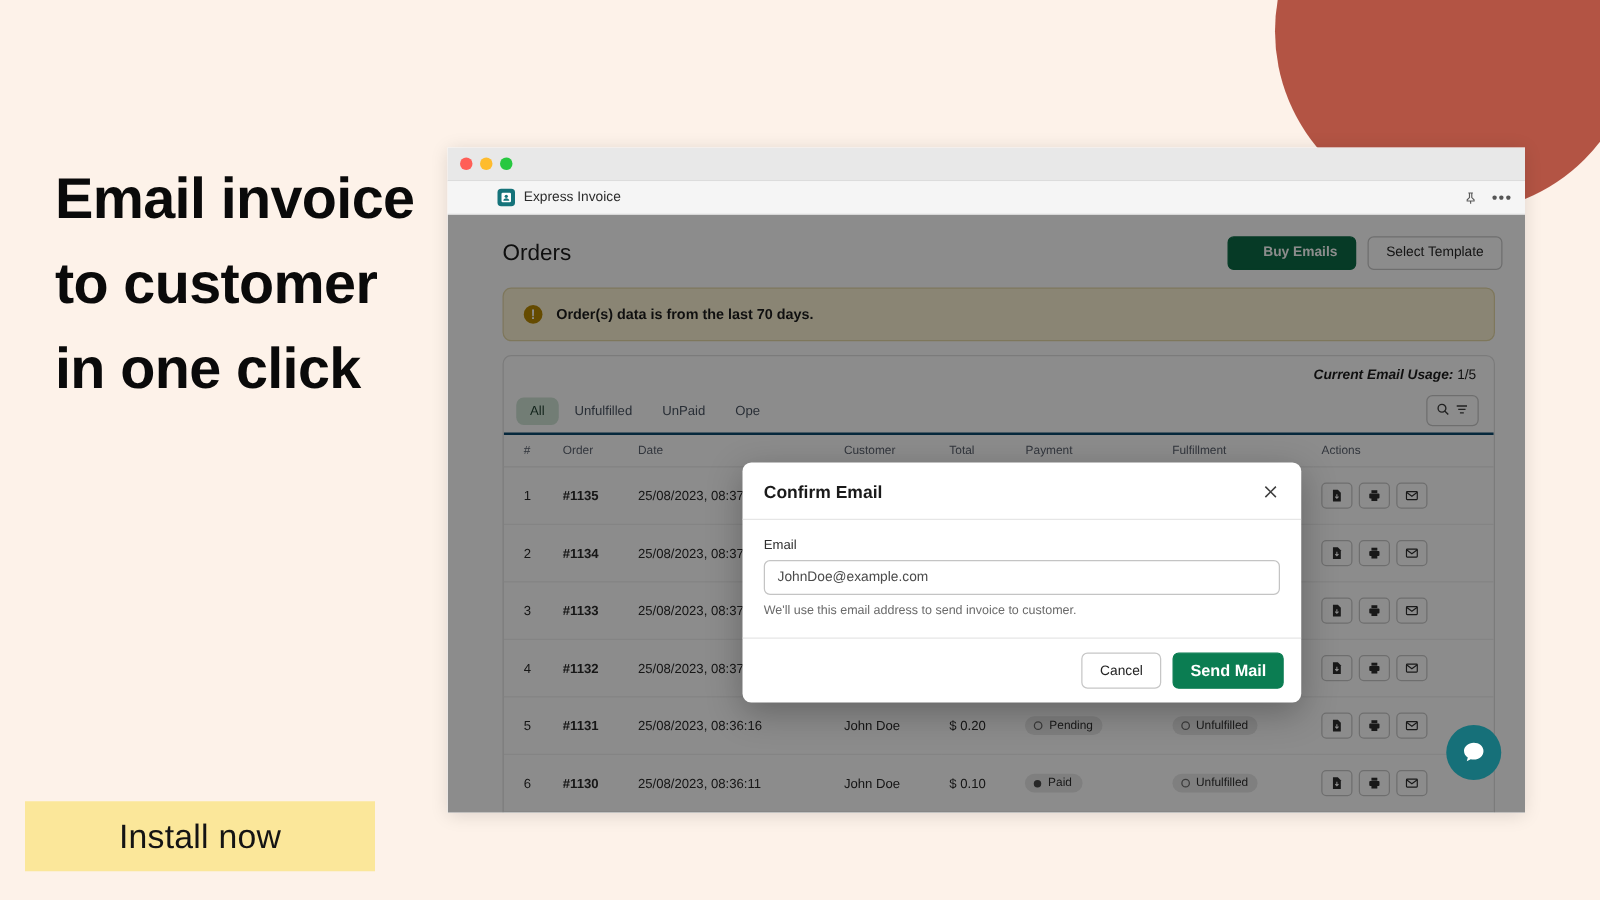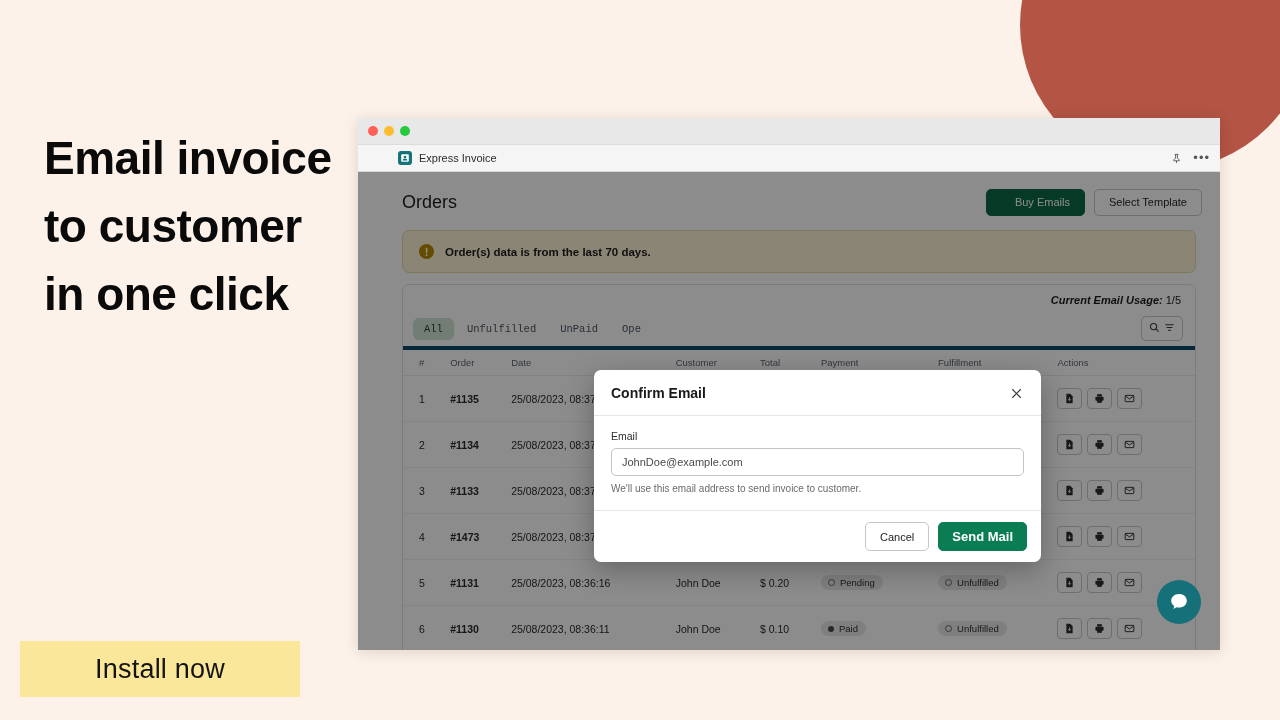--- a/index.html
+++ b/index.html
@@ -163,21 +163,21 @@
     font-size: 11px;
     border-radius: 5px;
     padding: 6px 14px;
     cursor: pointer;
     line-height: 1.2;
   }
   .btn-primary {
     background: #0b6b45;
     color: #fff;
     border: 1px solid #0b6b45;
-    font-weight: 400;
+    font-weight: 700;
     padding-left: 28px;
   }
   .btn-default {
     background: #fff;
     color: #272727;
     border: 1px solid #c9c9c9;
   }
 
   .banner {
     margin: 14px 24px 0 44px;
@@ -218,22 +218,21 @@
     color: #1d1d1d;
   }
   .usage-row b { font-weight: 700; font-style: italic; }
   .usage-row span.val { font-weight: 400; margin-left: 3px; }
 
   .tabs-row {
     display: flex;
     align-items: center;
     padding: 3px 12px 5px 10px;
     gap: 2px;
-    border-bottom: 4px solid #0c4a6e;
-    font-family: Liberation Mono, monospace;
+    border-bottom: 2px solid #0c4a6e;
   }
   .tab {
     font-size: 10.5px;
     color: #4b5563;
     padding: 5px 11px;
     border-radius: 6px;
     cursor: pointer;
     white-space: nowrap;
   }
   .tab.active {
@@ -609,21 +608,21 @@
                       <svg width="11" height="11" viewBox="0 0 14 14" fill="none" stroke="#2e2e2e" stroke-width="1.2">
                         <rect x="1.5" y="3" width="11" height="8" rx="0.8"></rect>
                         <path d="M1.5 3.6L7 7.6l5.5-4"></path>
                       </svg>
                     </button>
                   </div>
                 </td>
               </tr>
               <tr>
                 <td class="idx">4</td>
-                <td class="order-no">#1473</td>
+                <td class="order-no">#1132</td>
                 <td class="date">25/08/2023, 08:37:03</td>
                 <td class="cust">John Doe</td>
                 <td class="amount">$ 0.10</td>
                 <td><span class="badge">
                     <span class="bdot"></span>
                     <span>Refunded</span>
                   </span></td>
                 <td><span class="badge hollow">
                     <span class="bdot"></span>
                     <span>Unfulfilled</span>

